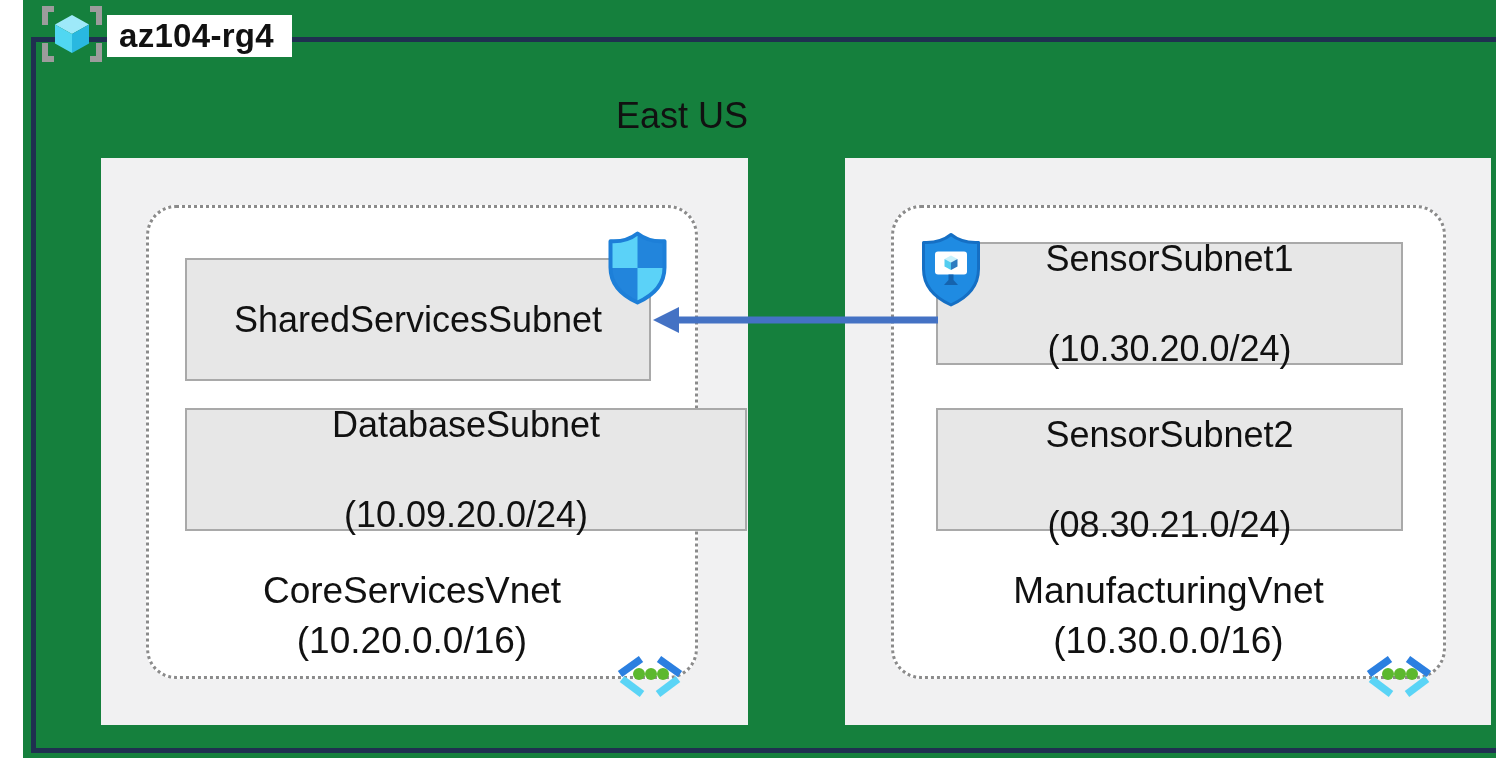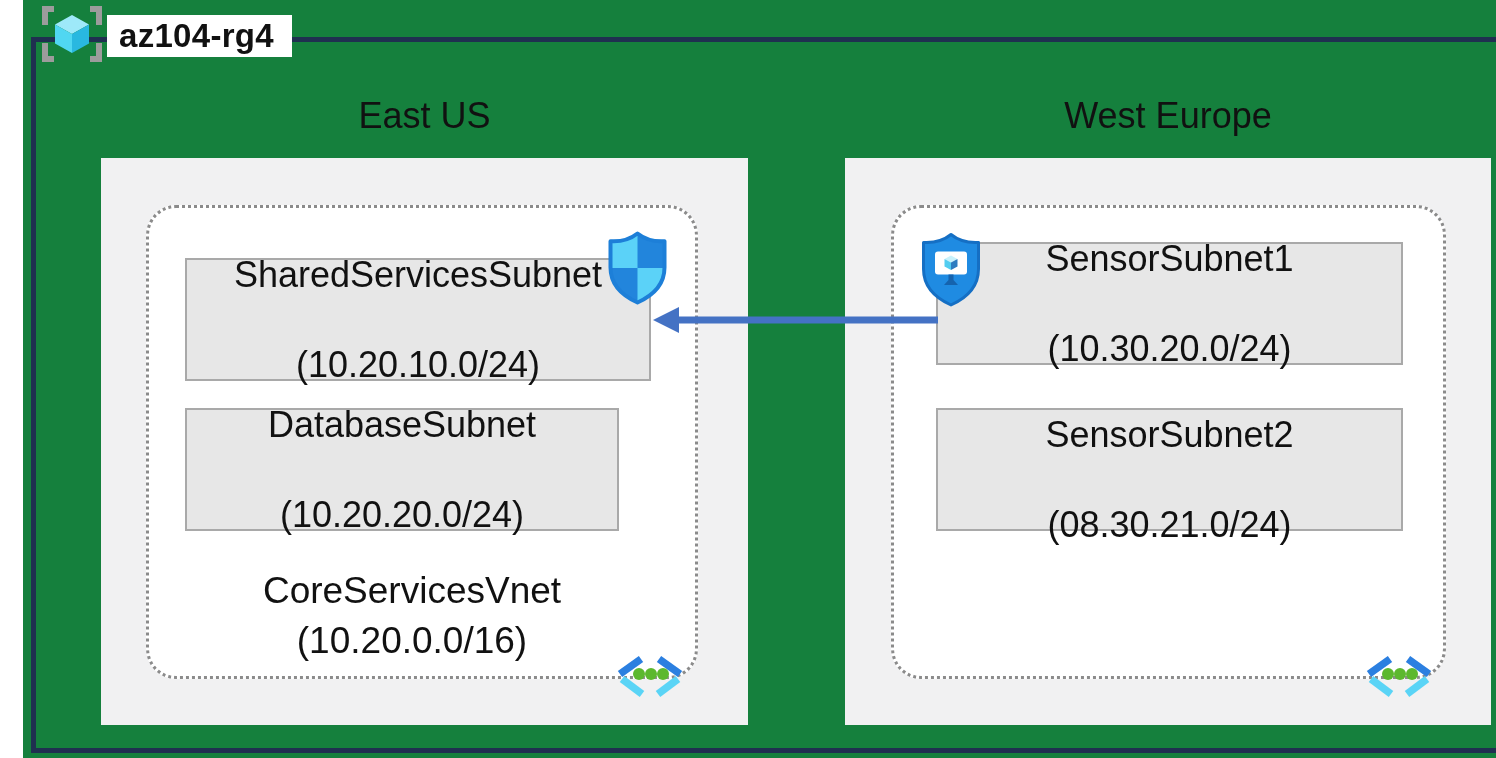--- a/index.html
+++ b/index.html
@@ -9,38 +9,38 @@
   .canvas { position:relative; width:1496px; height:758px; background:#15803d; overflow:hidden;margin-left:23px; }
 
   
   .rg-frame { position:absolute; left:8px; top:37px; width:1480px; height:716px;
               border:5px solid #1f3050; }
 
   .rg-label { position:absolute; left:14px; top:4px; display:flex; align-items:center; z-index:7; }
   .rg-title { font-size:33px; font-weight:700; background:#fff; padding:2px 18px 2px 12px; letter-spacing:.3px; }
 
   .region-label { position:absolute; top:92px; height:48px; line-height:48px;
-                  font-size:36px; text-align:center; z-index:2; }
+                  font-size:36px; text-align:right; z-index:2; }
   .region-label.east { left:78px; width:647px; }
   .region-label.west { left:822px; width:646px; }
 
   .region { position:absolute; top:158px; height:567px; background:#f1f1f2; z-index:1; }
   .region.east { left:78px; width:647px; }
   .region.west { left:822px; width:646px; }
 
   .vnet { position:absolute; top:205px; height:474px; background:#fff;
           border:3px dotted #8b8b8b; border-radius:30px; z-index:2; }
   .vnet.left  { left:123px; width:552px; }
   .vnet.right { left:868px; width:555px; }
 
   .subnet { position:absolute; height:123px; background:#e7e7e7; border:2px solid #a9a9a9;
             display:flex; flex-direction:column; justify-content:center; align-items:center;
             font-size:36px; line-height:49px; text-align:center; z-index:3;gap:41px; }
   .subnet.s-shared   { left:162px; top:258px; width:466px; }
-  .subnet.s-database { left:162px; top:408px; width:434px; }
+  .subnet.s-database { left:162px; top:408px; width:562px; }
   .subnet.s-sensor1  { left:913px; top:242px; width:467px; }
   .subnet.s-sensor2  { left:913px; top:408px; width:467px;justify-content:space-between; }
 
   .vnet-caption { position:absolute; top:566px; font-size:37px; line-height:50px;
                   text-align:center; z-index:3; }
   .vnet-caption.left  { left:123px; width:532px; }
   .vnet-caption.right { left:868px; width:555px; }
 
   .badge { position:absolute; z-index:6; }
   .badge.nsg { left:585px; top:231px; }
@@ -70,49 +70,51 @@
         </g>
         <polygon points="35,11 52,20.5 35,30 18,20.5" fill="#9ee9f9"></polygon>
         <polygon points="18,20.5 35,30 35,49 18,39.5" fill="#50d7f2"></polygon>
         <polygon points="52,20.5 35,30 35,49 52,39.5" fill="#29b8e0"></polygon>
       </svg>
     </span>
     <span class="rg-title">az104-rg4</span>
   </div>
 
   <div class="region-label east">East US</div>
-  <div class="region-label west">West Europe</div>
 
   <div class="region east"></div>
   <div class="region west"></div>
 
   <div class="vnet left"></div>
   <div class="vnet right"></div>
 
   <div class="subnet s-shared">
     <span>SharedServicesSubnet</span>
-    <span>(10.20.10.0/24)</span>
   </div>
   <div class="subnet s-database">
     <span>DatabaseSubnet</span>
-    <span>(10.20.20.0/24)</span>
+    <span>(10.09.20.0/24)</span>
   </div>
 
   <div class="subnet s-sensor1">
     <span>SensorSubnet1</span>
     <span>(10.30.20.0/24)</span>
   </div>
   <div class="subnet s-sensor2">
     <span>SensorSubnet2</span>
     <span>(08.30.21.0/24)</span>
   </div>
 
   <div class="vnet-caption left">
     <div>CoreServicesVnet</div>
     <div>(10.20.0.0/16)</div>
+  </div>
+  <div class="vnet-caption right">
+    <div>ManufacturingVnet</div>
+    <div>(10.30.0.0/16)</div>
   </div>
 
   <div class="peer-arrow">
     <svg width="290" height="32" viewBox="0 0 290 32">
       <line x1="287" y1="16" x2="26" y2="16" stroke="#4472c4" stroke-width="7"></line>
       <polygon points="2,16 28,3 28,29" fill="#4472c4"></polygon>
     </svg>
   </div>
 
   <div class="badge nsg">

